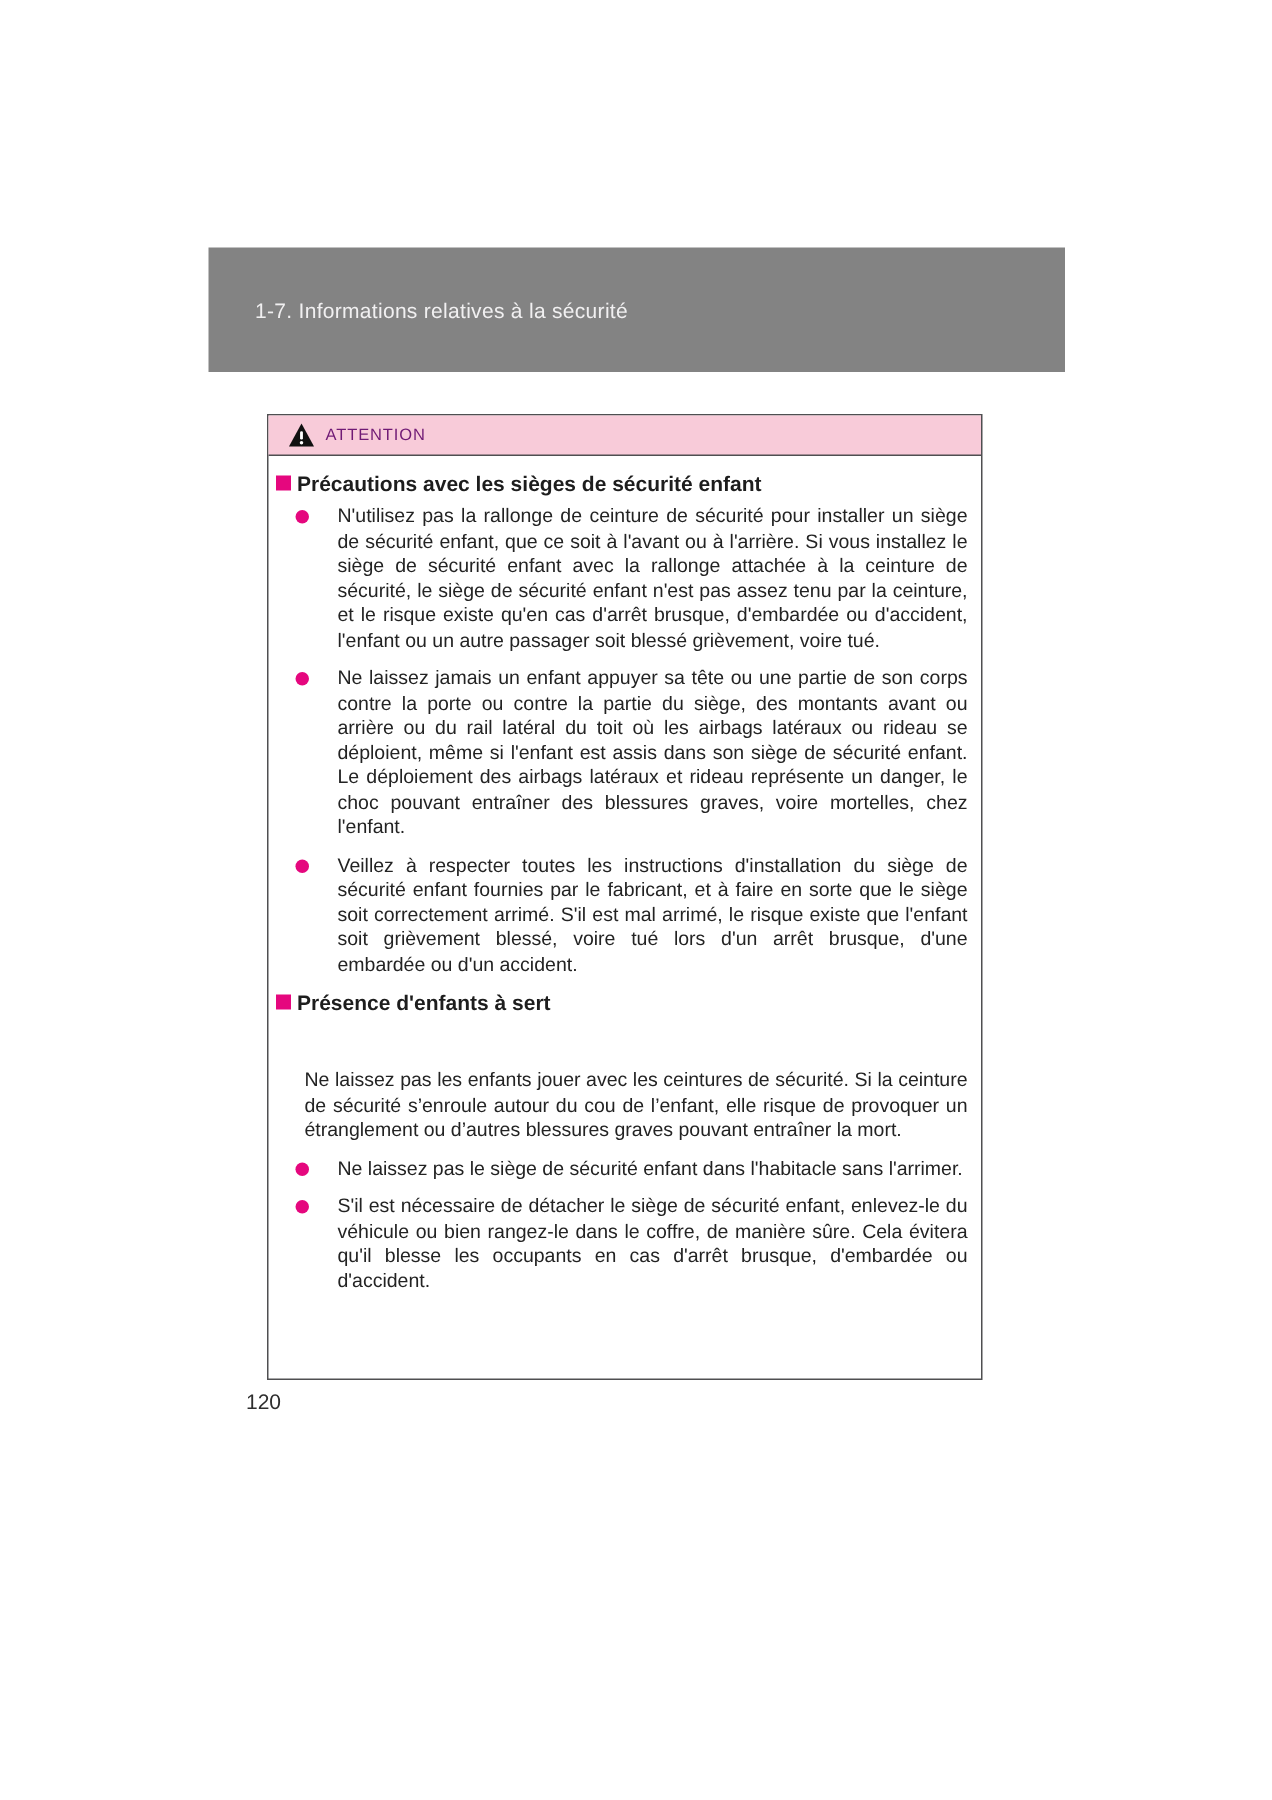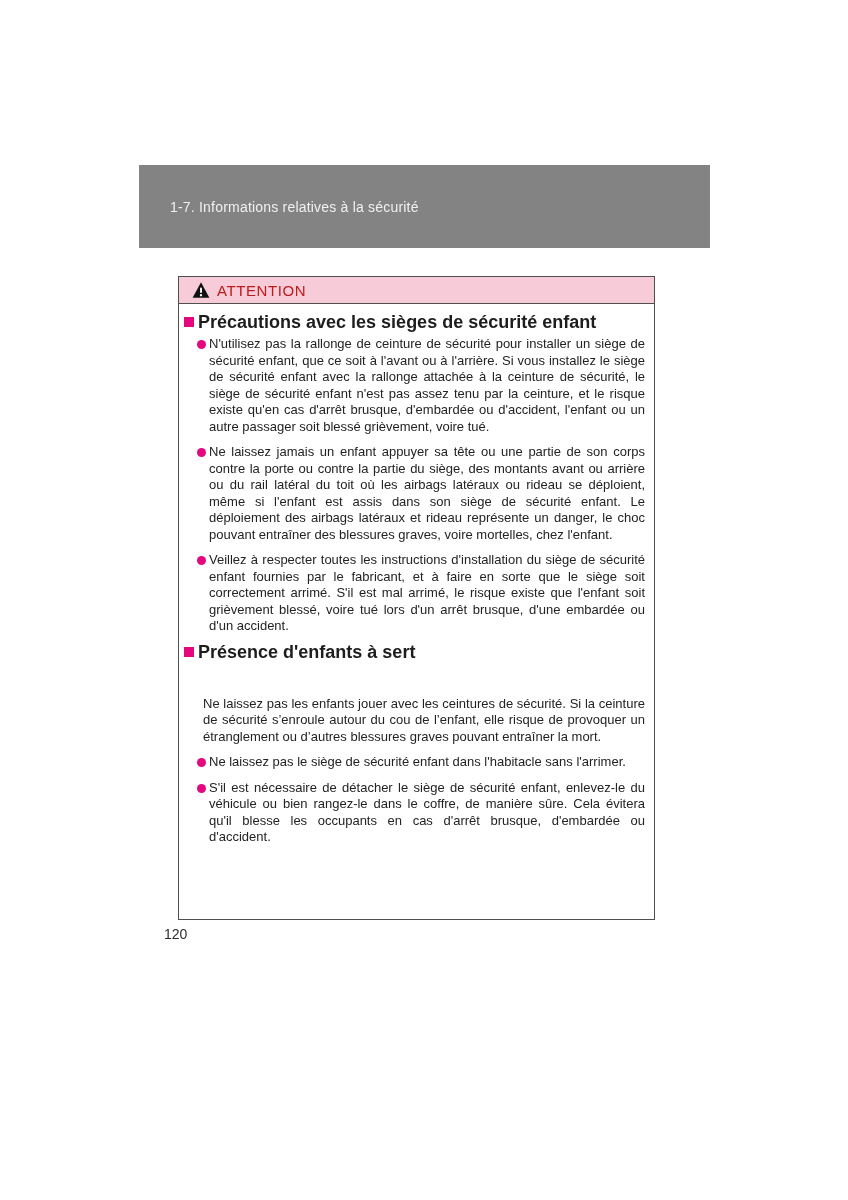--- a/index.html
+++ b/index.html
@@ -44,23 +44,23 @@
     align-items: center;
     padding-left: 13px;
   }
   .warning-header .tri-icon {
     width: 18px; height: 16px;
     display: inline-block;
     flex: 0 0 auto;
   }
   .warning-header .warn-title {
     margin-left: 7px;
-    font-size: 15px;
+    font-size: 11px;
     letter-spacing: 0.6px;
-    color: #b91c1c;
+    color: #701a75;
   }
 
   .box-content {
     padding: 2px 9px 0 5px;
   }
 
   
   .section-heading {
     display: flex;
     align-items: flex-start;
@@ -68,31 +68,32 @@
     margin-bottom: 6px;
   }
   .square-bullet {
     flex: 0 0 auto;
     width: 10px; height: 10px;
     background: #e5077e;
     margin-top: 3px;
     margin-right: 4px;
   }
   .section-heading .heading-text {
-    font-size: 18px;
+    font-size: 14px;
     font-weight: bold;
     color: #1d1d1d;
     line-height: 16px;
   }
 
   
   .item {
     display: flex;
     align-items: flex-start;
     margin: 0 0 9px 13px;
+    gap: 16px;
   }
   .item.no-bullet { margin-left: 19px; margin-top: 36px; }
   .disc-bullet {
     flex: 0 0 auto;
     width: 9px; height: 9px;
     border-radius: 50%;
     background: #e5077e;
     margin-top: 4px;
     margin-right: 3px;
   }

